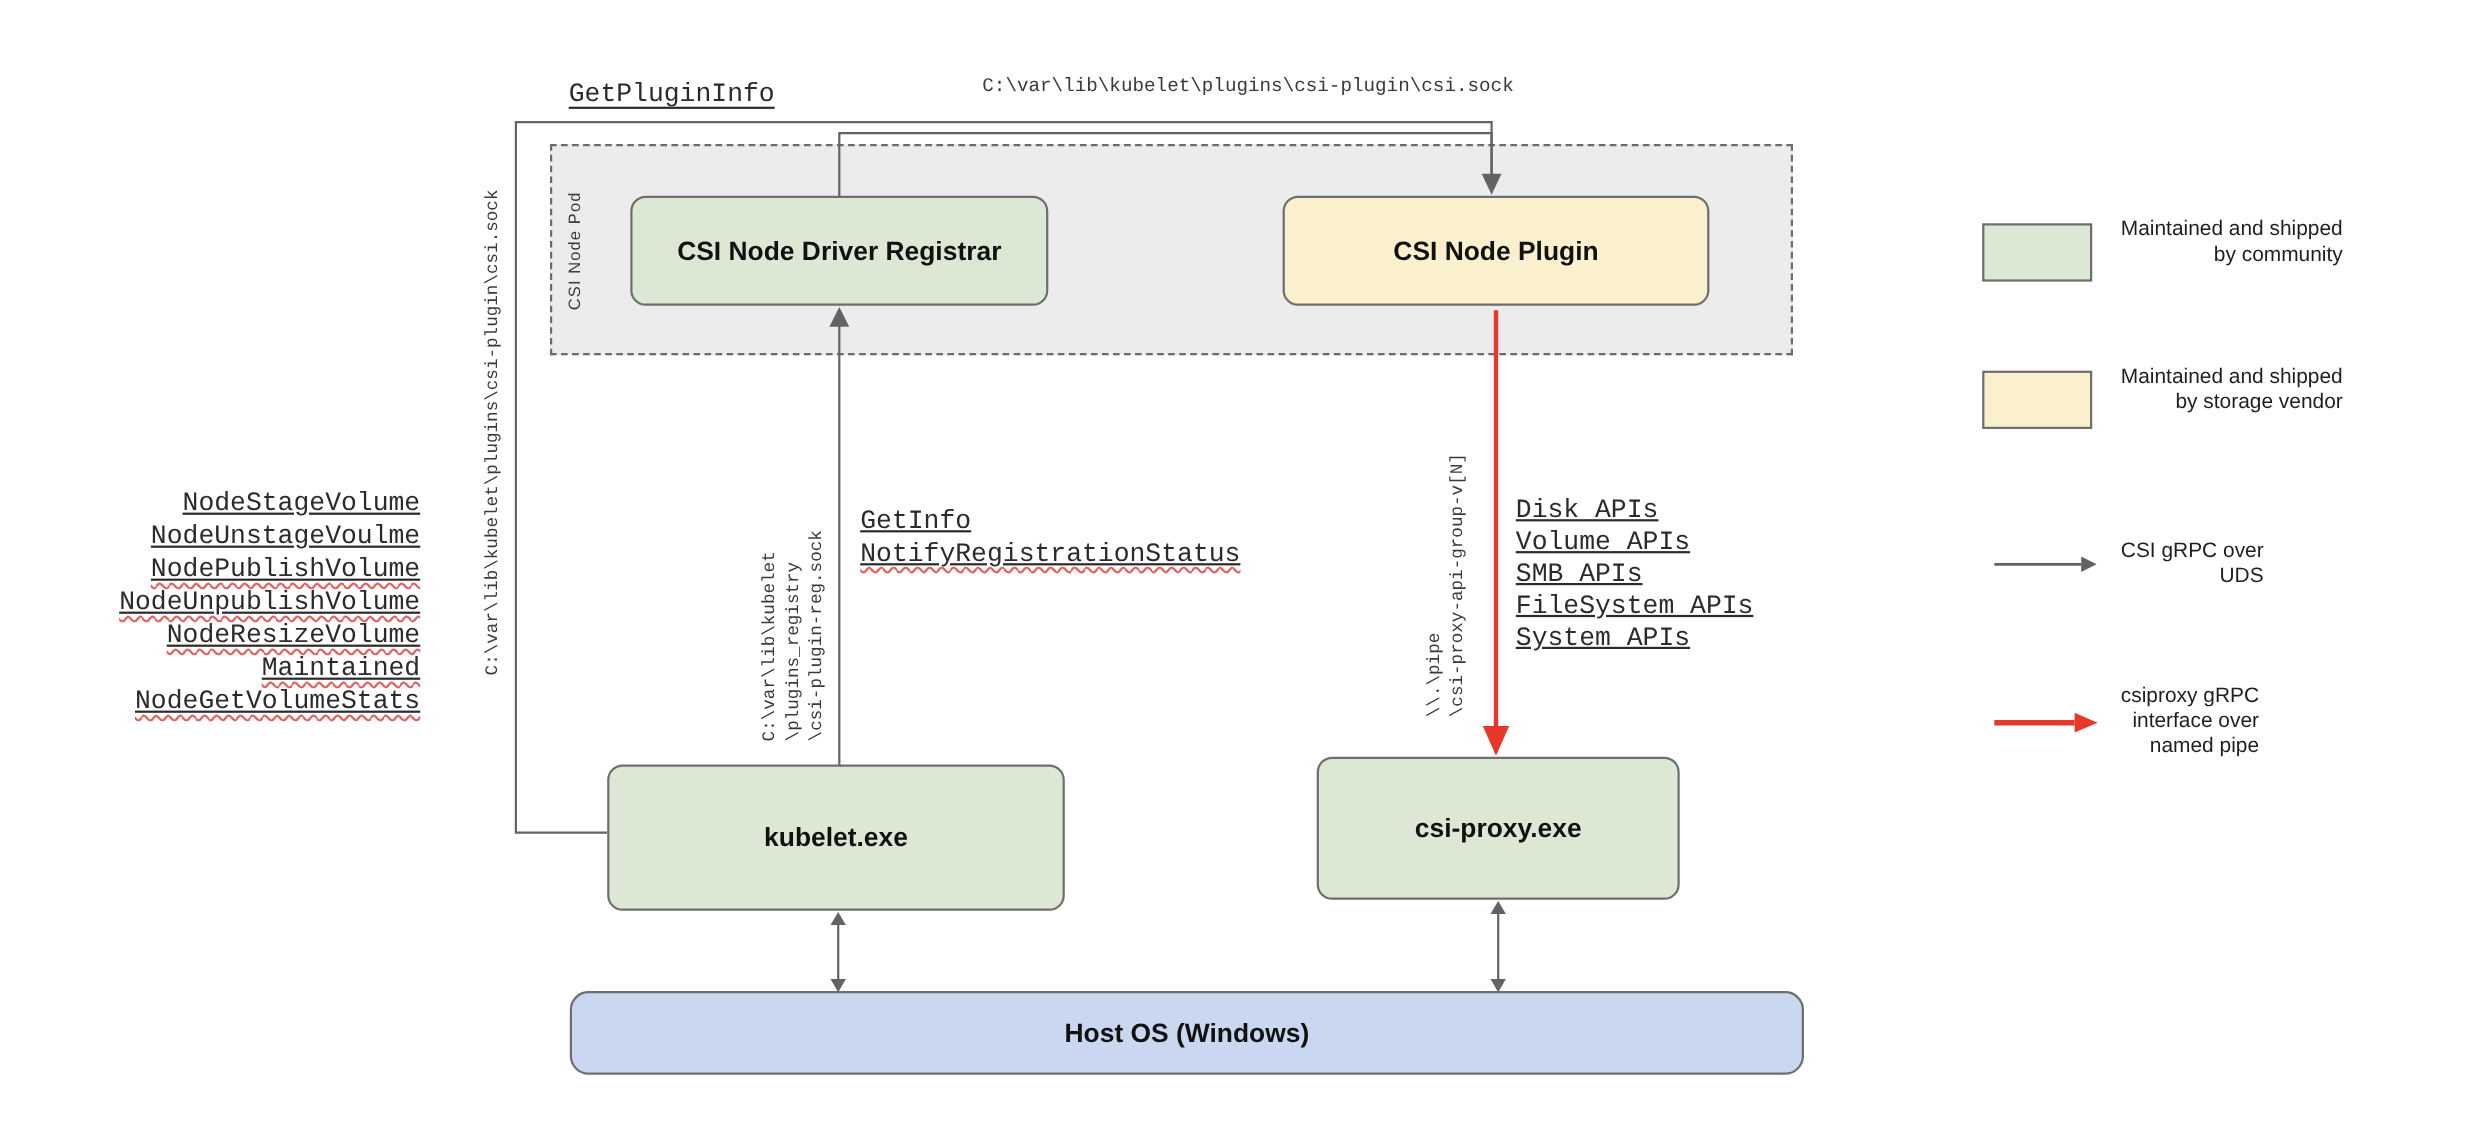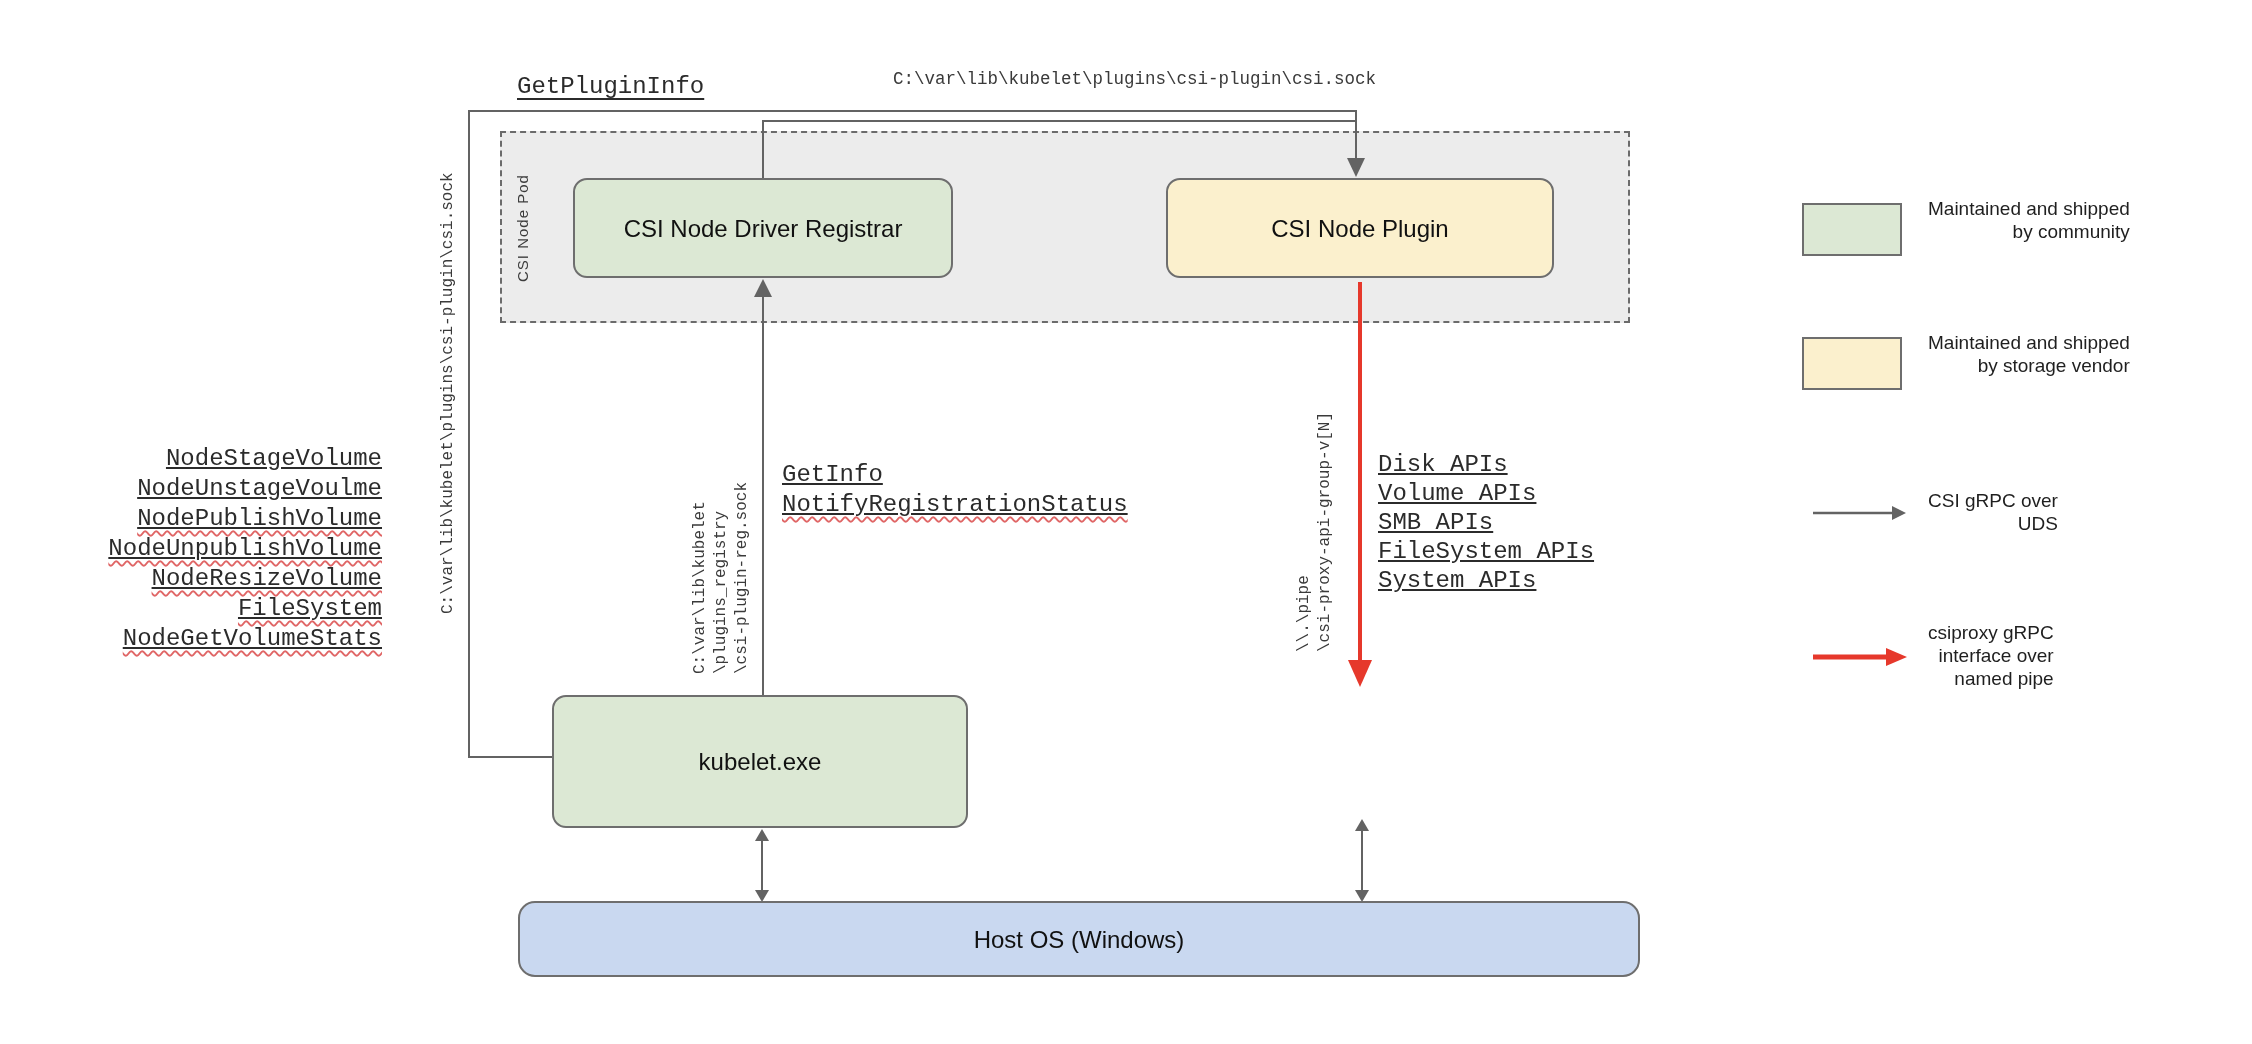--- a/index.html
+++ b/index.html
@@ -14,21 +14,21 @@
   }
   .canvas{position:relative;width:2252px;height:1044px;background:#fff;overflow:hidden;
           font-family:"Liberation Sans","DejaVu Sans",sans-serif;color:#1a1a1a;}
   .mono{font-family:"Liberation Mono","DejaVu Sans Mono",monospace;}
   .abs{position:absolute;}
   svg.wires{position:absolute;left:0;top:0;z-index:2;}
   .pod{position:absolute;left:500px;top:131px;width:1130px;height:192px;
        background:var(--pod-gray);border:2px dashed #6b6b6b;box-sizing:border-box;z-index:1;}
   .node-box{position:absolute;z-index:3;border:2px solid #6e6e6e;border-radius:14px;
        display:flex;align-items:center;justify-content:center;text-align:center;
-       font-size:24px;line-height:33px;box-sizing:border-box;color:#111;}
+       font-size:24px;line-height:33px;box-sizing:border-box;color:#111;font-weight:bold;}
   .green{background:var(--community-green);}
   .yellow{background:var(--vendor-yellow);}
   .blue{background:var(--host-blue);border-radius:17px;}
   .rot{position:absolute;transform:rotate(-90deg);transform-origin:0 0;z-index:4;white-space:nowrap;}
   .squiggle{text-decoration-line:underline;text-decoration-style:wavy;
             text-decoration-color:var(--squiggle-red);text-decoration-thickness:2px;
             text-underline-offset:5px;}
   .biglabel{font-size:24px;line-height:30px;color:#2b2b2b;z-index:4;text-decoration:underline;}
   .smallpath{font-size:17.5px;color:#3a3a3a;z-index:4;}
   .rotpath{font-size:16px;line-height:21px;color:#3a3a3a;}
@@ -72,34 +72,35 @@
     <polygon points="1892,506 1892,520 1906,513" fill="var(--line-gray)"></polygon>
     <path d="M 1813 657 L 1886 657" fill="none" stroke="var(--pipe-red)" stroke-width="5"></path>
     <polygon points="1886,648 1886,666 1907,657" fill="var(--pipe-red)"></polygon>
   </svg>
 
   <div class="node-box green" style="left:573px;top:178px;width:380px;height:100px;">CSI Node Driver Registrar</div>
   <div class="node-box yellow" style="left:1166px;top:178px;width:388px;height:100px;">CSI Node Plugin</div>
   <div class="node-box green" style="left:552px;top:695px;width:416px;height:133px;">
     <div>kubelet.exe</div>
   </div>
+  <div class="node-box green" style="left:1197px;top:688px;width:330px;height:130px;">csi-proxy.exe</div>
   <div class="node-box blue" style="left:518px;top:901px;width:1122px;height:76px;">Host OS (Windows)</div>
 
   <div class="abs mono biglabel squiggle" style="left:517px;top:72px;">GetPluginInfo</div>
   <div class="abs mono smallpath" style="left:893px;top:69px;">C:\var\lib\kubelet\plugins\csi-plugin\csi.sock</div>
 
   <div class="rot mono rotpath" style="left:438px;top:614px;">C:\var\lib\kubelet\plugins\csi-plugin\csi.sock</div>
 
   <div class="node-list mono biglabel">
     <div><span>NodeStageVolume</span></div>
     <div><span>NodeUnstageVoulme</span></div>
     <div><span class="squiggle">NodePublishVolume</span></div>
     <div><span class="squiggle">NodeUnpublishVolume</span></div>
     <div><span class="squiggle">NodeResizeVolume</span></div>
-    <div><span class="squiggle">FileSystem</span></div>
+    <div><span class="squiggle">Maintained</span></div>
     <div><span class="squiggle">NodeGetVolumeStats</span></div>
   </div>
 
   <div class="rot mono rotpath" style="left:690px;top:674px;">
     <div>C:\var\lib\kubelet</div>
     <div>\plugins_registry</div>
     <div>\csi-plugin-reg.sock</div>
   </div>
 
   <div class="abs mono biglabel" style="left:782px;top:460px;">

